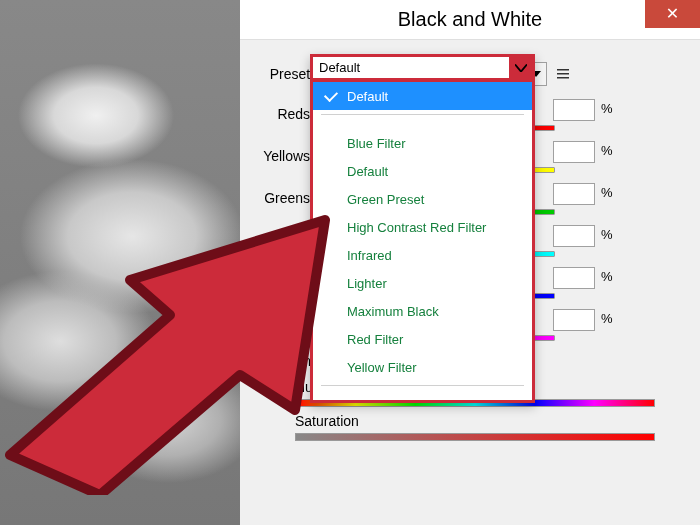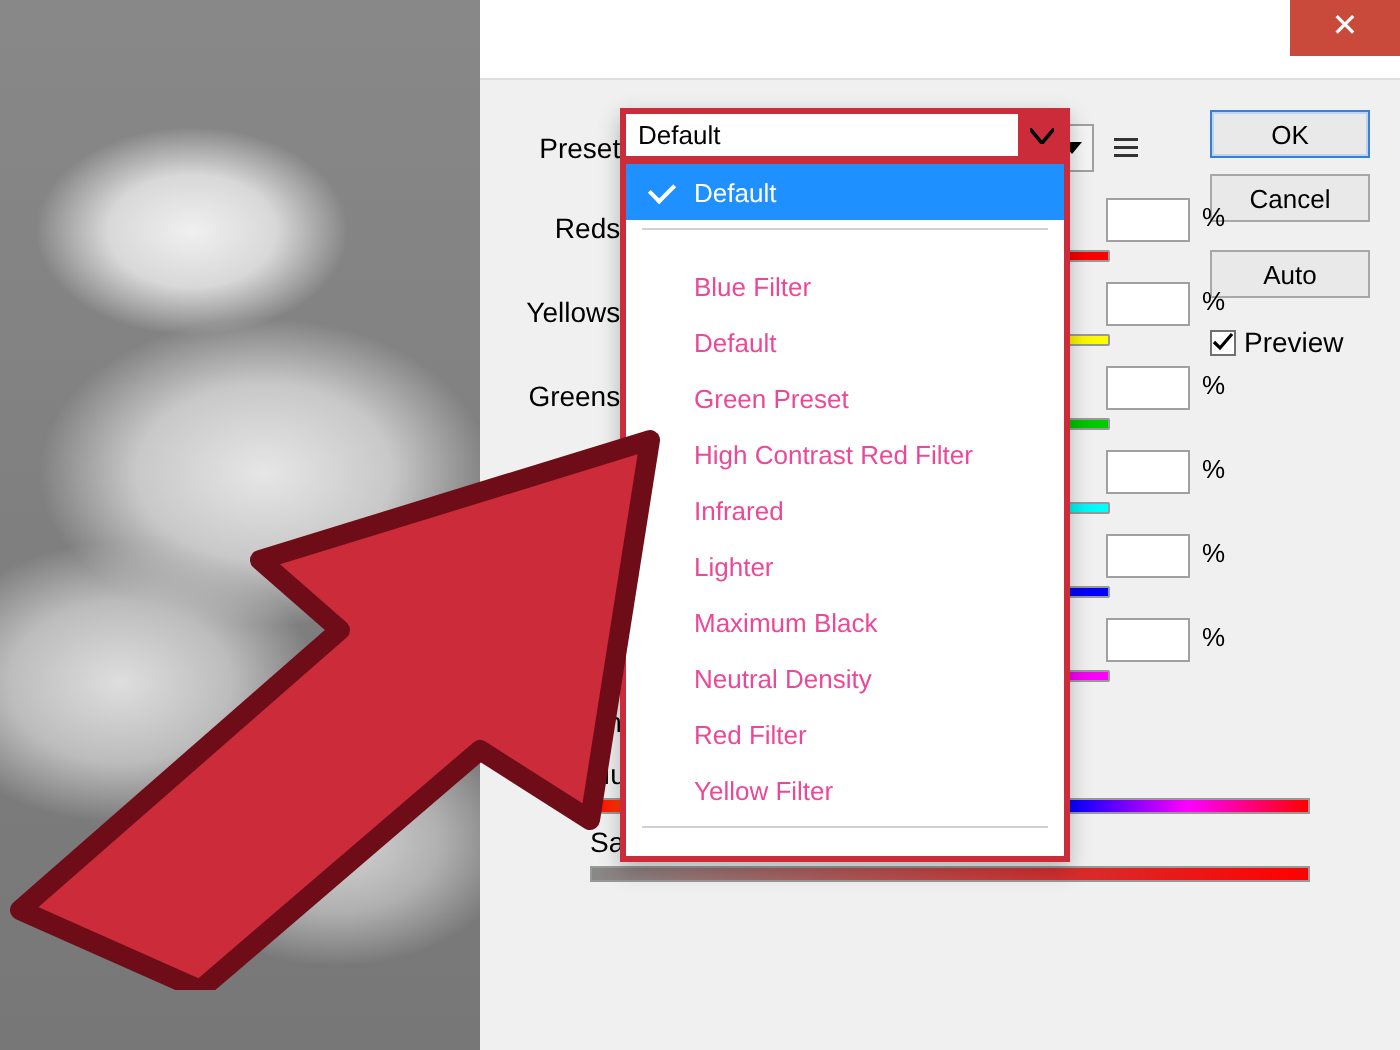--- a/index.html
+++ b/index.html
@@ -70,21 +70,21 @@
   .dropdown {
     position: absolute; left: 310px; top: 54px; width: 225px; background: #fff;
     border: 3px solid #cc2b3a; border-top-width: 28px;
     box-shadow: 0 4px 10px rgba(0,0,0,.25);
     z-index: 50;
   }
   .dd-current { position: absolute; left: 313px; top: 57px; width: 196px; height: 21px; color: #000; background: #fff; font-size: 13px; display:flex; align-items:center; padding:0 6px; z-index:60; }
   .dd-caret { position: absolute; left: 510px; top: 57px; width: 22px; height: 21px; display:flex; align-items:center; justify-content:center; z-index:60; }
   .dd-list { max-height: 440px; overflow: hidden; }
   .dd-item {
-    height: 28px; display: flex; align-items: center; padding: 0 14px 0 34px; font-size: 13px; color: #ec4899; position: relative;
+    height: 28px; display: flex; align-items: center; padding: 0 14px 0 34px; font-size: 13px; color: #15803d; position: relative;
   }
   .dd-item.selected { background: #1e90ff; color: #fff; }
   .dd-item.selected::before {
     content: ""; position: absolute; left: 12px; top: 9px; width: 10px; height: 6px;
     border-left: 2px solid #fff; border-bottom: 2px solid #fff; transform: rotate(-45deg);
   }
   .dd-sep { height: 1px; background: #d0d0d0; margin: 4px 8px; }
   .dd-gap { height: 10px; }
 
   
@@ -101,20 +101,21 @@
   .grad-hue { background: linear-gradient(90deg,#f00,#ff0,#0f0,#0ff,#00f,#f0f,#f00); }
   .grad-sat { background: linear-gradient(90deg,#888,#f00); }
 </style>
 </head>
 <body>
 
 <div class="sky"></div>
 
 <div class="dialog">
   <div class="titlebar">
+    <span class="title">Black and White</span>
     <div class="close-btn">
       <span>✕</span>
     </div>
   </div>
 
   <div class="content">
 
     <div class="row">
       <span class="lbl">Preset:</span>
       <div class="preset-sel">
@@ -127,39 +128,20 @@
       </div>
       <div class="preset-menu-icon">
         <svg viewBox="0 0 14 14">
             <rect x="1" y="2" width="12" height="1.5" fill="#333"></rect>
             <rect x="1" y="6" width="12" height="1.5" fill="#333"></rect>
             <rect x="1" y="10" width="12" height="1.5" fill="#333"></rect>
           </svg>
       </div>
     </div>
 
-    <div class="right-btns">
-      <div class="win-btn default">
-          <span>OK</span>
-        </div>
-      <div class="win-btn">
-          <span>Cancel</span>
-        </div>
-      <div class="win-btn" style="margin-top:6px;">
-          <span>Auto</span>
-        </div>
-      <div class="preview-row">
-        <div class="checkbox">
-          <svg viewBox="0 0 11 11">
-              <path d="M1 5 L4 8 L10 1" stroke="#000" stroke-width="1.6" fill="none"></path>
-            </svg>
-        </div>
-        <span>Preview</span>
-      </div>
-    </div>
 
     <div class="slider-row">
       <span class="sl-label">Reds:</span>
       <div class="slider-track grad-red" style="width:230px;"></div>
       <input class="slider-num" style="left: 298px; top: 6px;">
       <span class="pct" style="left:346px; top:8px;">%</span>
     </div>
     <div class="slider-row">
       <span class="sl-label">Yellows:</span>
       <div class="slider-track grad-yellow" style="width:230px;"></div>
@@ -220,21 +202,20 @@
       <div class="dd-item selected">Default</div>
       <div class="dd-sep"></div>
       <div class="dd-gap"></div>
       <div class="dd-item">Blue Filter</div>
       <div class="dd-item">Default</div>
       <div class="dd-item">Green Preset</div>
       <div class="dd-item">High Contrast Red Filter</div>
       <div class="dd-item">Infrared</div>
       <div class="dd-item">Lighter</div>
       <div class="dd-item">Maximum Black</div>
-      <div class="dd-item">Neutral Density</div>
       <div class="dd-item">Red Filter</div>
       <div class="dd-item">Yellow Filter</div>
       <div class="dd-sep"></div>
       <div class="dd-gap"></div>
     </div>
 </div>
 
 <div class="big-arrow">
   <svg viewBox="0 0 380 300">
     <path d="M 40 260 L 200 120 L 160 85 L 355 25 L 325 215 L 270 180 L 130 300 Z" fill="#cc2b3a" stroke="#6e0d18" stroke-width="10" stroke-linejoin="round"></path>

